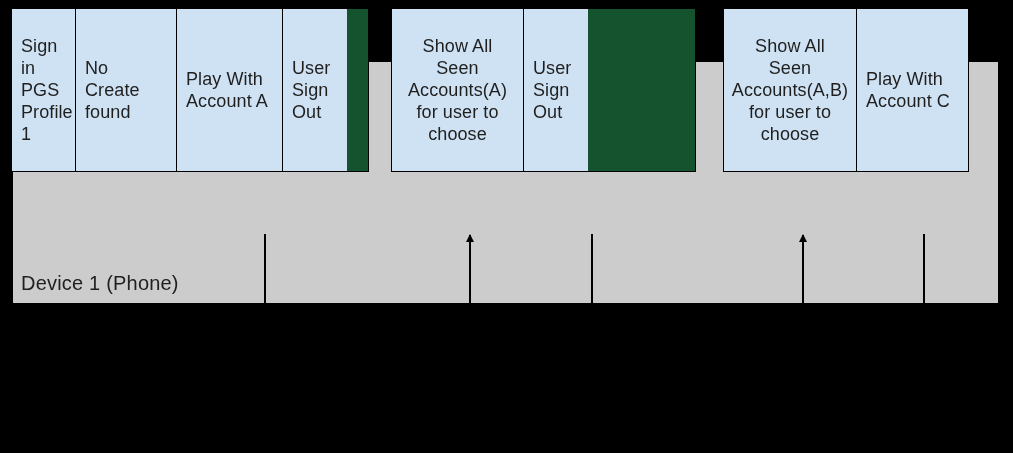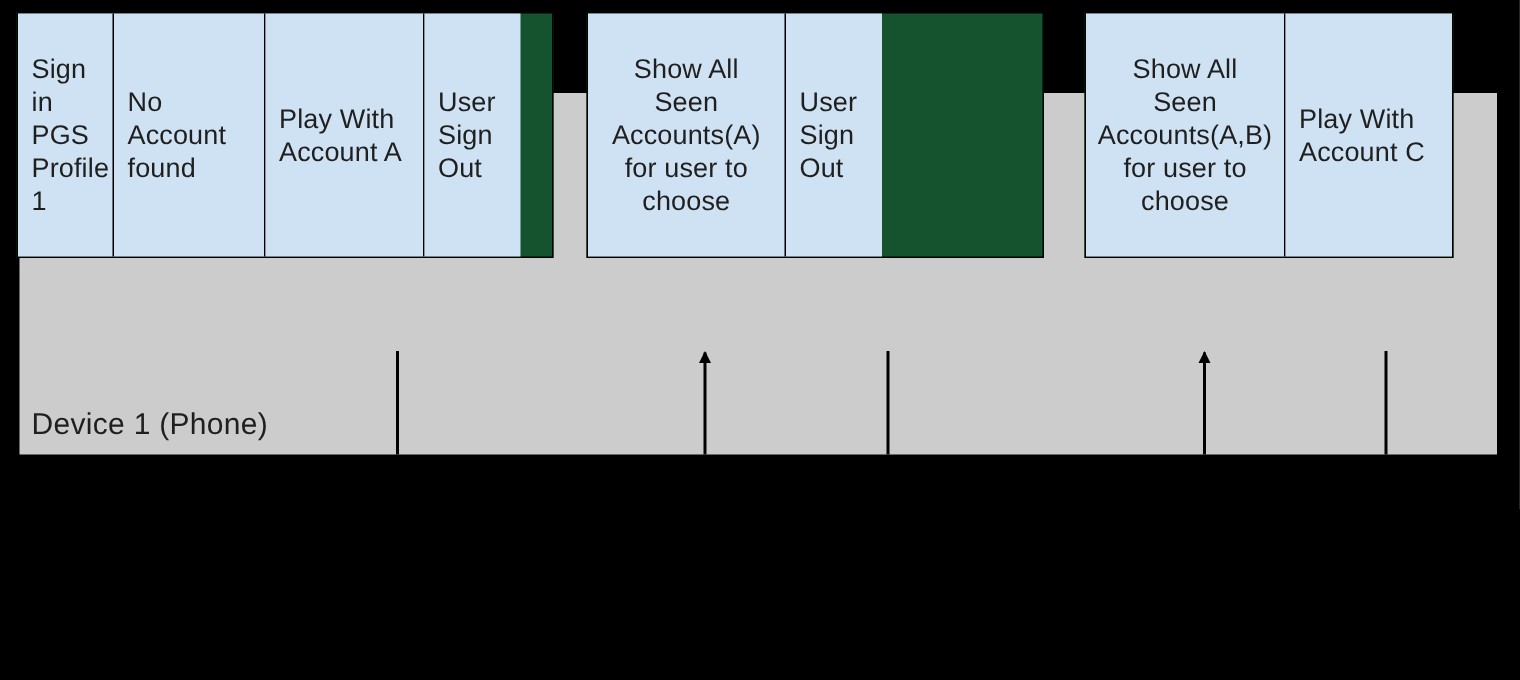--- a/index.html
+++ b/index.html
@@ -114,21 +114,21 @@
   </div>
 
   <div class="state-group g1">
     <div class="cell left c1">
       <span class="cell-text">Sign in
 PGS
 Profile 1</span>
     </div>
     <div class="cell left c2">
       <span class="cell-text">No
-Account
+Create
 found</span>
     </div>
     <div class="cell left c3">
       <span class="cell-text">Play With
 Account A</span>
     </div>
     <div class="cell left c4">
       <span class="cell-text">User
 Sign
 Out</span>

